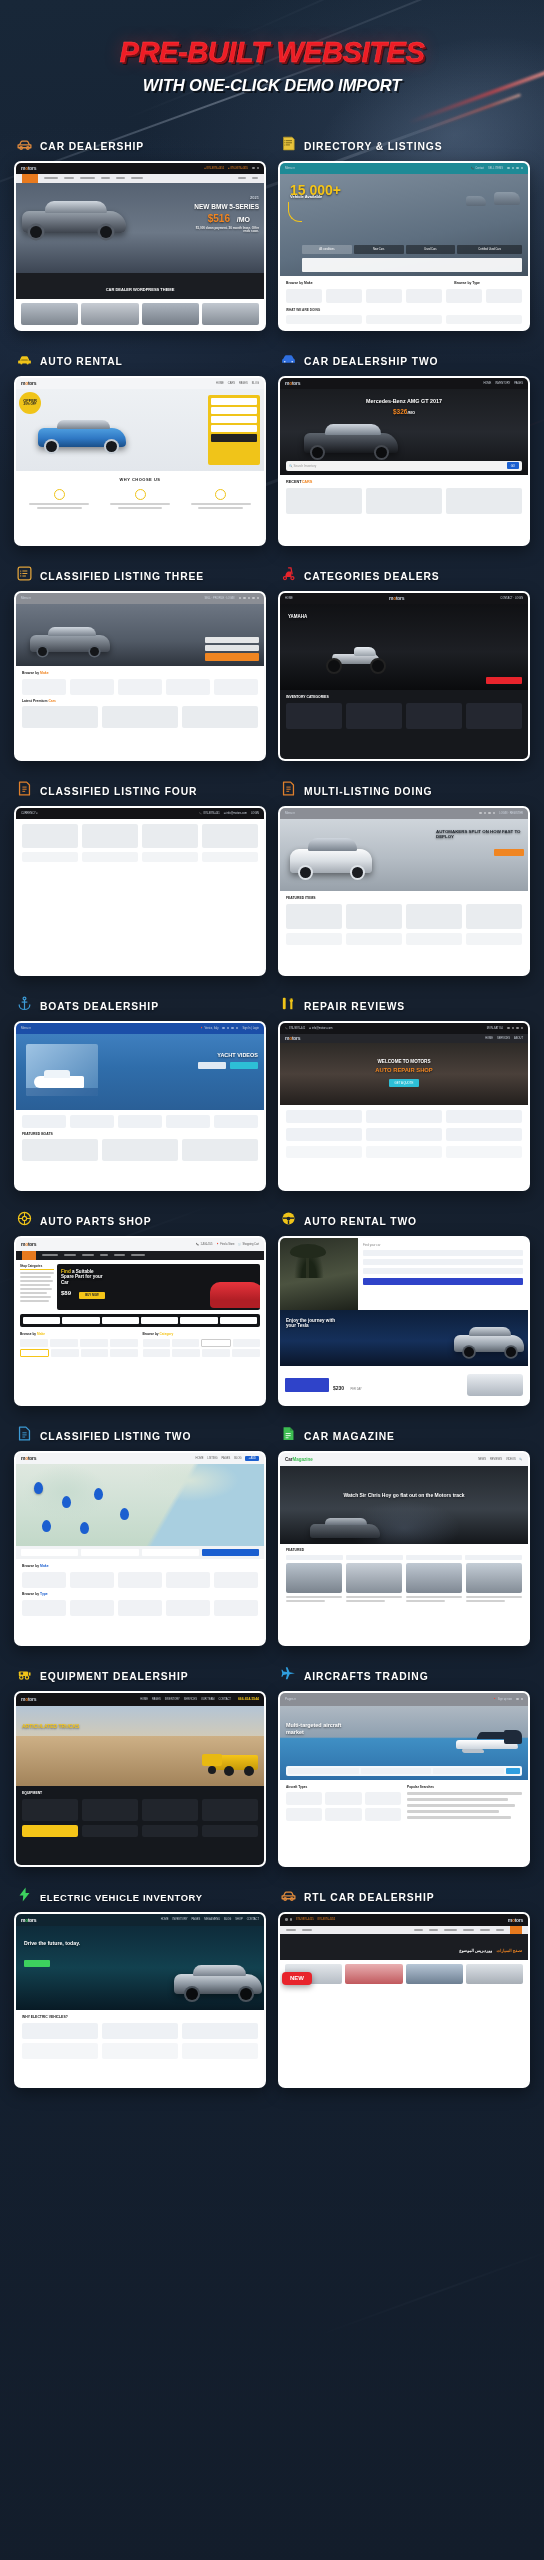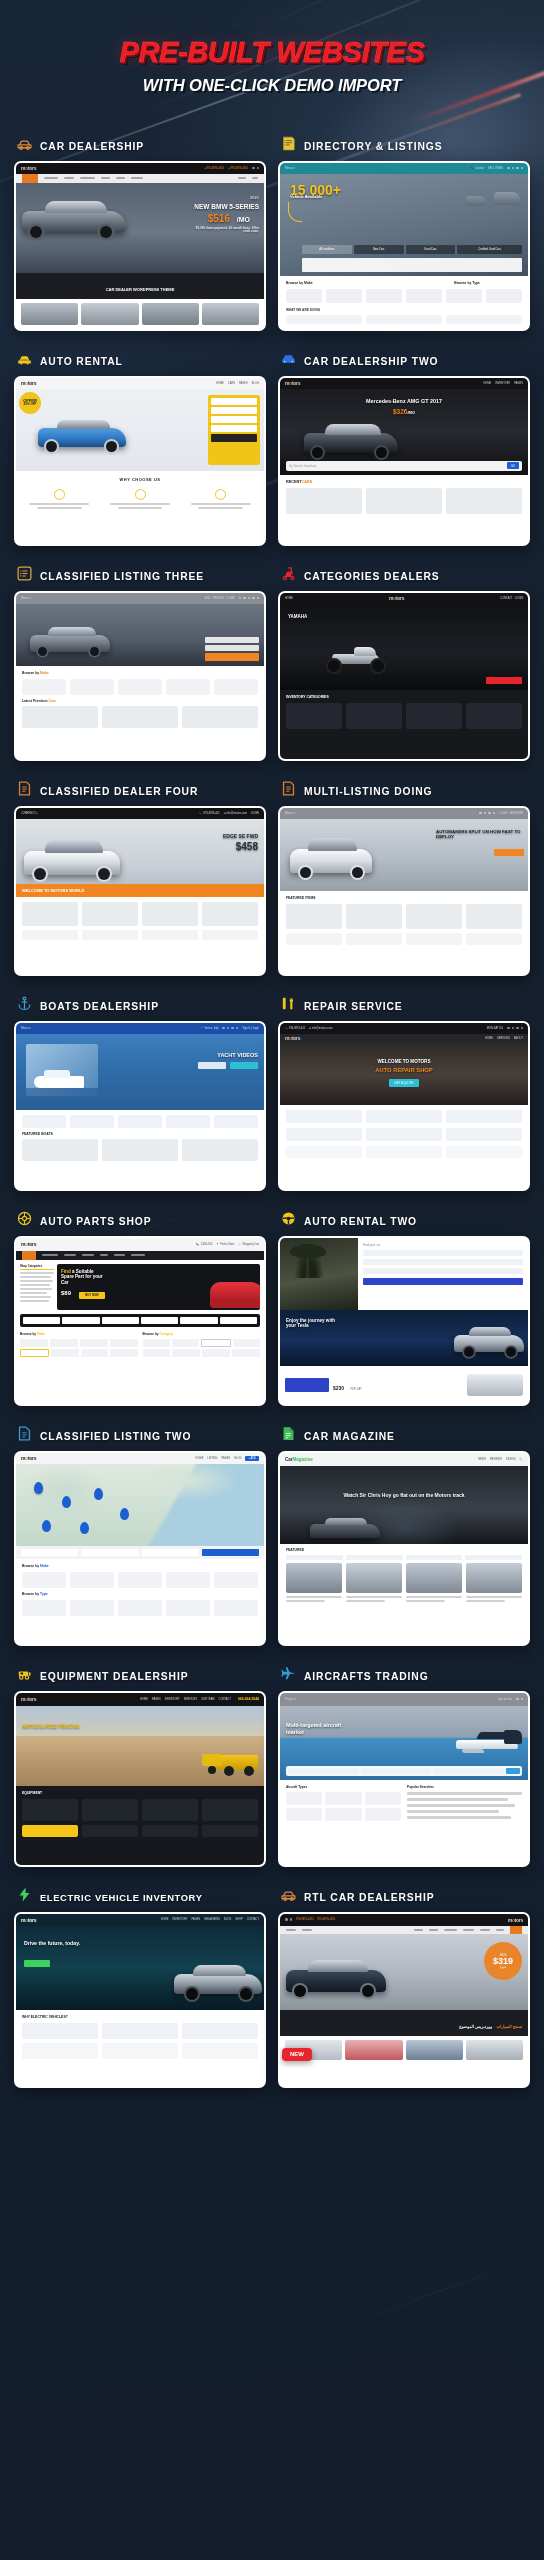--- a/index.html
+++ b/index.html
@@ -477,40 +477,30 @@
     </div>
       </div>
   </div>
 
   <div class="cell">
     <div class="cell-head">
       <svg class="ico" viewBox="0 0 24 24">
         <path d="M5 3h10l4 4v14H5z" fill="none" stroke="#e0802c" stroke-width="1.8" stroke-linejoin="round"></path>
         <path d="M9 10h6M9 13h6M9 16h4" stroke="#e0802c" stroke-width="1.4"></path>
       </svg>
-      <div class="lbl">CLASSIFIED DEALER FOUR</div>
+      <div class="lbl">CLASSIFIED LISTING FOUR</div>
     </div>
     <div class="shot">
         <div class="shot-inner">
       <div class="bar black">
         <span style="font-size:2.6px">CURRENCY ▾</span>
             <span class="spacer"></span>
         <span style="font-size:2.6px">📞 876-9876-441</span>
             <span style="font-size:2.6px">✉ info@motors.com</span>
             <span style="font-size:2.6px">LOGIN</span>
-      </div>
-      <div class="hero-img" style="background:linear-gradient(180deg,#dfe3e8 0%,#c9cfd6 60%,#aeb5bd 100%);flex:none;height:78px;">
-        <div class="car wheelsOff" style="left:8px;bottom:22px;width:96px;height:24px;border-radius:8px 12px 4px 4px;background:linear-gradient(180deg,#fbfcfd 0%,#d5dae0 50%,#9aa1a9 100%);"></div>
-        <div style="position:absolute;left:18px;bottom:17px;width:12px;height:12px;border-radius:50%;background:#1a1c20;box-shadow:0 0 0 2px #d8dde2;"></div>
-        <div style="position:absolute;left:82px;bottom:17px;width:12px;height:12px;border-radius:50%;background:#1a1c20;box-shadow:0 0 0 2px #d8dde2;"></div>
-        <div class="lbl-s" style="right:6px;top:14px;font-size:5px;color:#2b3139;">EDGE SE FWD</div>
-        <div class="lbl-s" style="right:6px;top:22px;font-size:10px;color:#2b3139;">$458</div>
-        <div style="position:absolute;left:0;right:0;bottom:0;height:13px;background:#f08521;display:flex;align-items:center;padding-left:6px;">
-          <span style="font-size:4px;font-weight:bold;color:#fff;">WELCOME TO MOTORS WORLD</span>
-        </div>
       </div>
       <div style="flex:1;background:#fff;padding:5px 6px;">
         <div style="display:flex;gap:4px;margin-bottom:4px;">
           <i style="flex:1;height:24px;background:#e9ecef;border-radius:2px;display:block;"></i>
           <i style="flex:1;height:24px;background:#e9ecef;border-radius:2px;display:block;"></i>
           <i style="flex:1;height:24px;background:#e9ecef;border-radius:2px;display:block;"></i>
           <i style="flex:1;height:24px;background:#e9ecef;border-radius:2px;display:block;"></i>
         </div>
         <div style="display:flex;gap:4px;">
           <i style="flex:1;height:10px;background:#f2f4f6;border-radius:2px;display:block;"></i>
@@ -625,21 +615,21 @@
       </div>
   </div>
 
   <div class="cell">
     <div class="cell-head">
       <svg class="ico" viewBox="0 0 24 24">
         <rect x="4" y="4" width="4" height="16" rx="1.2" fill="#f0c419"></rect>
         <path d="M16 4.5a3.2 3.2 0 0 0-1.5 5.4V20h3V9.9A3.2 3.2 0 0 0 16 4.5z" fill="#f0c419"></path>
         <path d="M14.6 4.8v2.4M17.4 4.8v2.4" stroke="#7d6608" stroke-width="1"></path>
       </svg>
-      <div class="lbl">REPAIR SERVICE</div>
+      <div class="lbl">REPAIR REVIEWS</div>
     </div>
     <div class="shot">
         <div class="shot-inner">
       <div class="bar black">
         <span style="font-size:2.6px">📞 876-9876-441</span>
             <span style="font-size:2.6px">✉ info@motors.com</span>
         <span class="spacer"></span>
             <span style="font-size:2.6px">MON-SAT 8-6</span>
             <span class="dots">
               <i></i>
@@ -1123,30 +1113,20 @@
             <span style="width:10px"></span>
         <span class="spacer" style="flex:1;background:none"></span>
         <span style="width:9px"></span>
             <span style="width:9px"></span>
             <span style="width:13px"></span>
             <span style="width:11px"></span>
             <span style="width:10px"></span>
             <span style="width:8px"></span>
         <span class="act" style="width:12px;height:8px"></span>
       </div>
-      <div class="hero-img" style="flex:none;height:76px;background:linear-gradient(180deg,#c9ced5 0%,#aeb5bd 55%,#8d949c 100%);">
-        <div class="car wheelsOff" style="left:6px;bottom:18px;width:100px;height:22px;border-radius:8px 14px 4px 4px;background:linear-gradient(180deg,#3c4a5c 0%,#23303f 50%,#111820 100%);"></div>
-        <div style="position:absolute;left:14px;bottom:13px;width:12px;height:12px;border-radius:50%;background:#0a0c0e;box-shadow:0 0 0 2px #6e7681;"></div>
-        <div style="position:absolute;left:82px;bottom:13px;width:12px;height:12px;border-radius:50%;background:#0a0c0e;box-shadow:0 0 0 2px #6e7681;"></div>
-        <div style="position:absolute;right:6px;top:8px;width:38px;height:38px;border-radius:50%;background:#e8842a;display:flex;flex-direction:column;align-items:center;justify-content:center;">
-          <span style="font-size:3px;color:#fff;">2023</span>
-          <span style="font-size:9px;font-weight:bold;color:#fff;line-height:1;">$319</span>
-          <span style="font-size:2.6px;color:#fff;">شهرياً</span>
-        </div>
-      </div>
       <div style="flex:none;background:#1b1d22;padding:4px 6px;text-align:right;">
         <span style="font-size:4px;font-weight:bold;color:#f08521;">تصفح السيارات</span>
         <span style="font-size:4px;font-weight:bold;color:#fff;"> ووردبريس الموضوع</span>
       </div>
       <div style="flex:1;background:#fff;padding:4px 5px;position:relative;">
         <div style="display:flex;gap:3px;">
           <i style="flex:1;height:20px;background:linear-gradient(180deg,#e3e7eb,#b5bcc4);border-radius:2px;display:block;"></i>
           <i style="flex:1;height:20px;background:linear-gradient(180deg,#e9b0b2,#c0595d);border-radius:2px;display:block;"></i>
           <i style="flex:1;height:20px;background:linear-gradient(180deg,#b7c6d6,#6d7f92);border-radius:2px;display:block;"></i>
           <i style="flex:1;height:20px;background:linear-gradient(180deg,#dde2e7,#a7aeb6);border-radius:2px;display:block;"></i>

